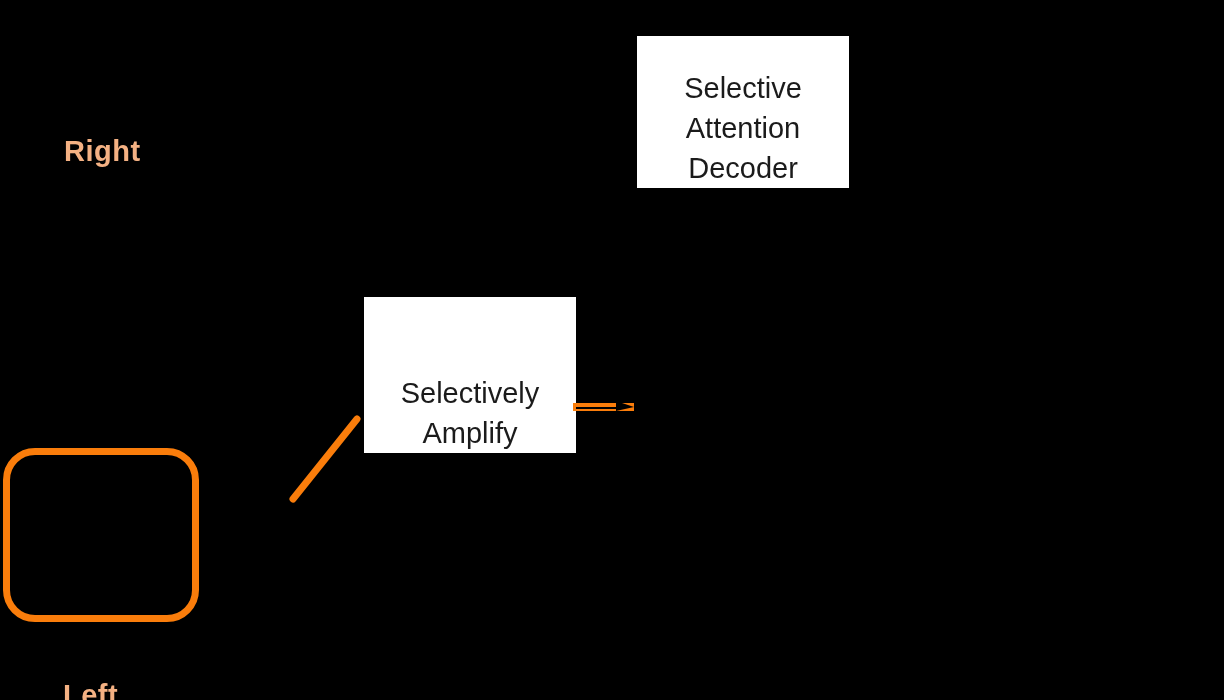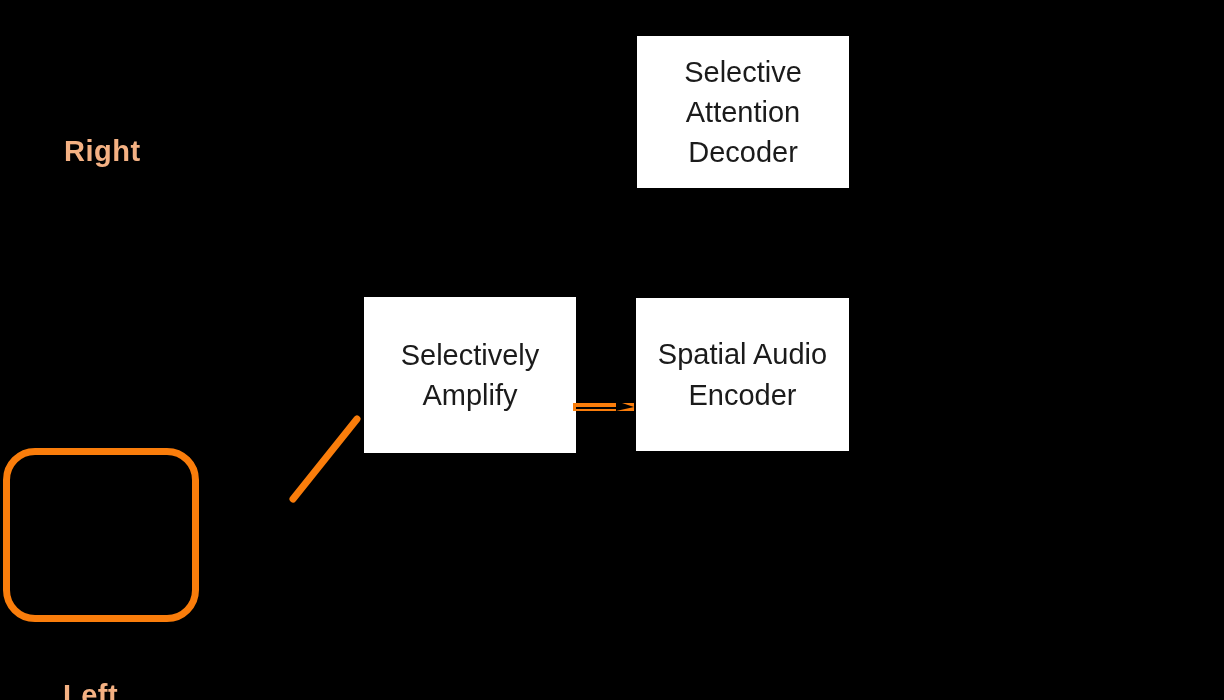--- a/index.html
+++ b/index.html
@@ -17,21 +17,21 @@
     height: 700px;
     background: var(--background);
     overflow: hidden;
     font-family: "Liberation Sans", sans-serif;
   }
   .diagram-box {
     position: absolute;
     background: var(--box-bg);
     color: var(--box-text);
     display: flex;
-    align-items: center;
+    align-items: flex-end;
     justify-content: center;
     text-align: center;
     font-size: 29px;
     line-height: 1.38;
     padding: 0 6px;
   }
   .box-decoder { left: 637px; top: 36px;  width: 212px; height: 152px; }
   .box-amplify { left: 364px; top: 297px; width: 212px; height: 156px; }
   .box-encoder { left: 636px; top: 298px; width: 213px; height: 153px; }
   .side-label {
@@ -67,23 +67,20 @@
   <span class="side-label label-right">Right</span>
 
   <div class="diagram-box box-decoder">
     <span>Selective Attention Decoder</span>
   </div>
 
   <div class="diagram-box box-amplify">
     <span>Selectively Amplify</span>
   </div>
 
-  <div class="diagram-box box-encoder">
-    <span>Spatial Audio Encoder</span>
-  </div>
 
   <div class="audio-source-frame"></div>
 
   <span class="side-label label-left">Left</span>
 
   <svg class="connector-overlay" viewBox="0 0 1224 700">
 
     <line x1="293" y1="499" x2="357" y2="419" style="stroke: var(--marker-orange);" stroke-width="7" stroke-linecap="round"></line>
 
     <line x1="573" y1="407" x2="634" y2="407" style="stroke: var(--marker-orange);" stroke-width="8" stroke-linecap="butt"></line>

